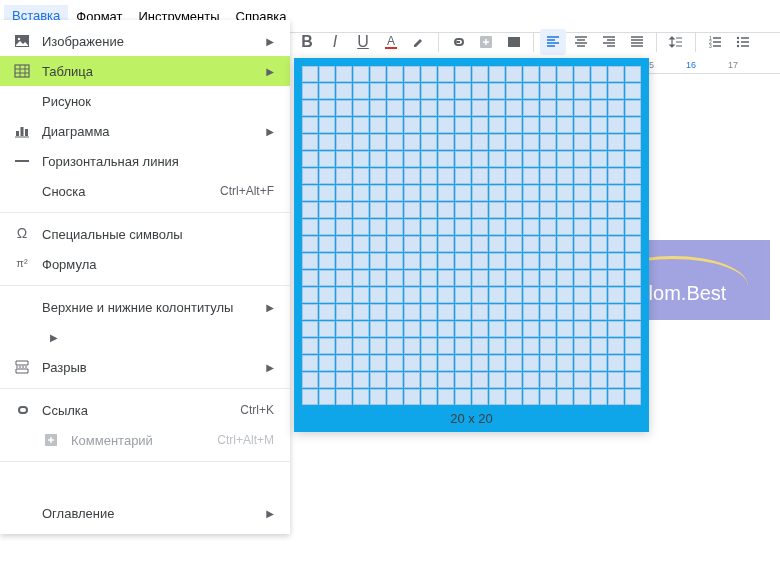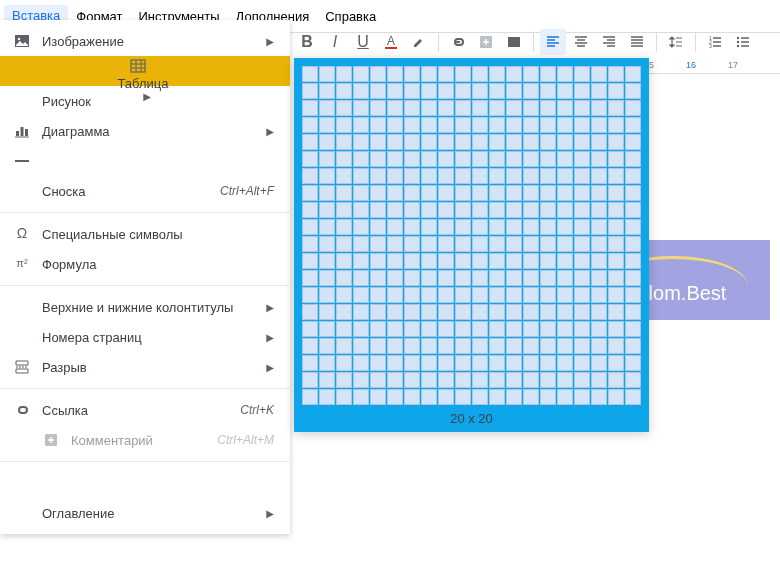--- a/index.html
+++ b/index.html
@@ -12,46 +12,45 @@
 .toolbar { position: absolute; top: 24px; left: 0; right: 0; height: 36px; padding-left: 294px; display: flex; align-items: center; gap: 2px; }
 .tb-btn { width: 26px; height: 26px; display: flex; align-items: center; justify-content: center; border-radius: 3px; color: #5f6368; }
 .tb-btn.active { background: #e8f0fe; color: #1a73e8; }
 .tb-sep { width: 1px; height: 20px; background: #dadce0; margin: 0 4px; }
 
 .ruler { position: absolute; top: 60px; left: 294px; right: 0; height: 14px; font-size: 9px; color: #80868b; border-bottom: 1px solid #dadce0; padding-left: 350px; display: flex; gap: 32px; }
 .ruler span { display: inline-block; }
 
 .dropdown { position: absolute; top: 20px; left: 0; width: 290px; background: #fff; box-shadow: 0 2px 6px rgba(0,0,0,0.2); padding: 6px 0; z-index: 10; }
 .menu-item { display: flex; align-items: center; height: 30px; padding: 0 16px 0 12px; font-size: 13px; color: #3c4043; cursor: pointer; }
-.menu-item.highlighted { background: #eab308; flex-direction: column; }
+.menu-item.highlighted { background: #bef264; }
 .menu-item.disabled { color: #9aa0a6; padding-left: 41px; }
 .menu-icon { width: 20px; height: 20px; margin-right: 10px; display: flex; align-items: center; justify-content: center; color: #5f6368; flex-shrink: 0; }
 .menu-label { flex: 1; }
-.menu-shortcut { font-size: 12px; color: #5f6368; margin-left: 8px; font-style: italic; }
+.menu-shortcut { font-size: 12px; color: #5f6368; margin-left: 8px; }
 .menu-item.disabled .menu-shortcut { color: #bdc1c6; }
 .menu-arrow { color: #5f6368; font-size: 10px; margin-left: 8px; }
 .menu-sep { height: 1px; background: #e8eaed; margin: 6px 0; }
 
 .table-picker { position: absolute; top: 58px; left: 294px; background: #0ea5e9; box-shadow: 0 2px 10px rgba(0,0,0,0.2); padding: 8px 8px 6px 8px; z-index: 20; }
 .grid { display: grid; grid-template-columns: repeat(20, 16px); grid-template-rows: repeat(20, 16px); gap: 1px; }
 .cell { background: #d4e4f7; border: 1px solid #a8c6e8; }
 .grid-label { text-align: center; font-size: 13px; color: #3c4043; margin-top: 6px; }
 
 .watermark { position: absolute; top: 240px; right: 10px; width: 195px; height: 80px; background: #9195db; opacity: 0.85; display: flex; flex-direction: column; justify-content: center; align-items: center; z-index: 5; }
 .watermark-arc { width: 150px; height: 30px; border-top: 3px solid #f2d264; border-radius: 50% 50% 0 0 / 100% 100% 0 0; }
 .watermark-text { color: #fff; font-size: 20px; font-weight: 500; margin-top: -4px; }
 </style>
 </head>
 <body>
 
 <div class="menubar">
   <div class="menubar-item active">Вставка</div>
   <div class="menubar-item">Формат</div>
   <div class="menubar-item">Инструменты</div>
-  <div class="menubar-item">Дополнения</div>
   <div class="menubar-item">Справка</div>
 </div>
 
 <div class="toolbar">
   <div class="tb-btn">
       <b>B</b>
     </div>
   <div class="tb-btn">
       <i>I</i>
     </div>
@@ -176,20 +175,21 @@
       </span>
       <span class="menu-label">Диаграмма</span>
       <span class="menu-arrow">▶</span>
     </div>
     <div class="menu-item">
       <span class="menu-icon">
         <svg width="18" height="18" viewBox="0 0 18 18">
           <path d="M2 9h14" stroke="#5f6368" stroke-width="2"></path>
         </svg>
       </span>
+      <span class="menu-label">Горизонтальная линия</span>
     </div>
     <div class="menu-item">
       <span class="menu-icon"></span>
       <span class="menu-label">Сноска</span>
       <span class="menu-shortcut">Ctrl+Alt+F</span>
     </div>
     <div class="menu-sep"></div>
     <div class="menu-item">
       <span class="menu-icon">
         <svg width="18" height="18" viewBox="0 0 18 18">
@@ -207,21 +207,20 @@
       <span class="menu-label">Формула</span>
     </div>
     <div class="menu-sep"></div>
     <div class="menu-item">
       <span class="menu-icon"></span>
       <span class="menu-label">Верхние и нижние колонтитулы</span>
       <span class="menu-arrow">▶</span>
     </div>
     <div class="menu-item">
       <span class="menu-icon"></span>
-      <span class="menu-label">Номера страниц</span>
       <span class="menu-arrow">▶</span>
     </div>
     <div class="menu-item">
       <span class="menu-icon">
         <svg width="18" height="18" viewBox="0 0 18 18">
           <path d="M3 3h12v4H3zM3 11h12v4H3z" fill="none" stroke="#5f6368"></path>
           <path d="M3 9h12" stroke="#5f6368" stroke-dasharray="2 1"></path>
         </svg>
       </span>
       <span class="menu-label">Разрыв</span>

